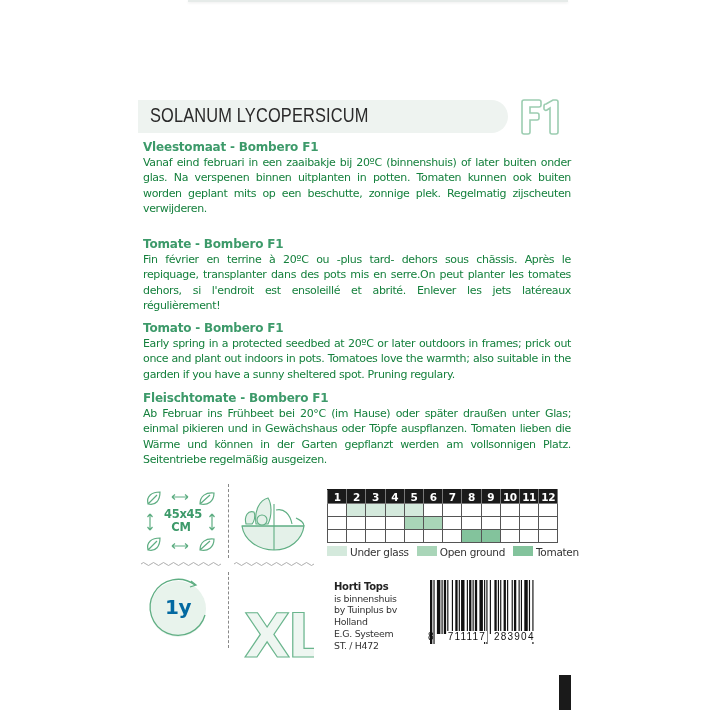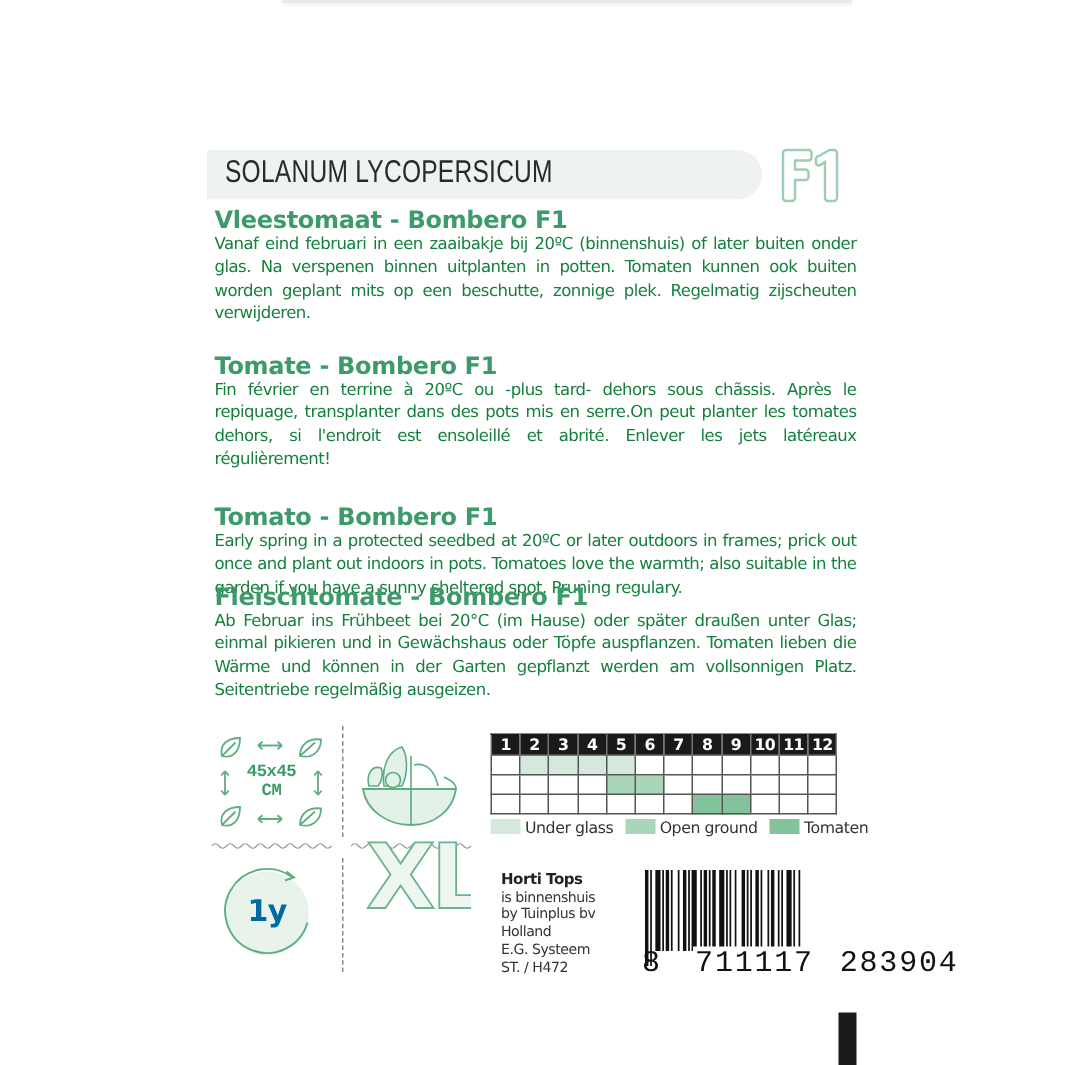--- a/index.html
+++ b/index.html
@@ -19,46 +19,46 @@
     position: absolute; left: 150px; top: 103px;
     font-family: "Liberation Sans Narrow", "Liberation Sans", sans-serif;
     font-size: 21px; letter-spacing: 0.2px; color: #2a2a2a; font-weight: 400;
     transform: scaleX(0.78); transform-origin: left center; white-space: nowrap;
   }
   .f1-badge {
     position: absolute; left: 520px; top: 97px; width: 42px; height: 40px;
   }
   .section { position: absolute; left: 143px; width: 428px; }
   .sec-title {
-    color: #3d9a6a; font-weight: bold; font-size: 16px; line-height: 16px;
+    color: #3d9a6a; font-weight: bold; font-size: 12px; line-height: 16px;
     font-family: "DejaVu Sans", sans-serif; letter-spacing: -0.2px;
   }
   .sec-body {
     font-size: 11px; line-height: 15.4px; text-align: justify; color: #15803d;
     font-family: "DejaVu Sans", sans-serif; letter-spacing: -0.35px; word-spacing: 0px;
   }
-  .s-nl { top: 139px; } .s-fr { top: 236px; } .s-en { top: 320px; margin-top: 17px; } .s-de { top: 390px; }
+  .s-nl { top: 139px; } .s-fr { top: 236px; } .s-en { top: 320px; } .s-de { top: 390px; }
 
   .icon-box { position: absolute; }
-  .spacing-box { left: 142px; top: 490px; width: 78px; height: 65px; font-family: Liberation Mono, monospace; }
+  .spacing-box { left: 142px; top: 490px; width: 78px; height: 65px; }
   .spacing-text {
     position: absolute; left: 22px; top: 18px; width: 34px; text-align: center;
     color: #3d9a6a; font-weight: bold; font-size: 11.5px; line-height: 13px; letter-spacing: -0.3px;
   }
   .v-divider {
     position: absolute; left: 228px; width: 0; border-left: 1px dashed #888;
   }
   .wavy { position: absolute; height: 6px; }
   .bowl-box { left: 238px; top: 490px; width: 74px; height: 64px; }
   .cycle-box { left: 145px; top: 575px; width: 66px; height: 66px; }
   .cycle-text {
     position: absolute; left: 0; top: 20px; width: 66px; text-align: center;
     color: #0369a1; font-weight: bold; font-size: 20px; letter-spacing: -0.5px;
   }
-  .xl-box { left: 244px; top: 551px; width: 70px; height: 60px; }
+  .xl-box { left: 244px; top: 603px; width: 70px; height: 60px; }
 
   .calendar { position: absolute; left: 327px; top: 489px; border-collapse: collapse; }
   .calendar td, .calendar th {
     width: 18.2px; height: 12px; padding: 0; border: 1px solid #555; text-align: center;
   }
   .calendar th {
     background: #1a1a1a; color: #fff; font-size: 10.5px; font-weight: bold; height: 13px;
     border-color: #777; border-top-color:#1a1a1a; letter-spacing: -0.5px;
   }
   .calendar td.ug { background: #d4e9dc; }
@@ -67,22 +67,22 @@
 
   .legend { position: absolute; left: 327px; top: 546px; display: flex; align-items: center; font-size: 10.5px; color: #333; letter-spacing: -0.3px; }
   .legend .sw { width: 20px; height: 10px; display: inline-block; margin-right: 3px; }
   .legend .item { display: flex; align-items: flex-start; margin-right: 8px; }
 
   .distributor { position: absolute; left: 334px; top: 581px; font-size: 9.4px; line-height: 11.7px; color: #333; letter-spacing: -0.3px; }
   .distributor .brand { font-weight: bold; font-size: 10px; color: #222; }
 
   .barcode { position: absolute; left: 424px; top: 578px; width: 150px; height: 70px; }
   .barcode-digits {
-    position: absolute; left: 428px; top: 631px; font-family: Liberation Mono, monospace;
-    font-size: 20px; letter-spacing: 1.2px; color: #111; background: transparent; white-space: nowrap;
+    position: absolute; left: 428px; top: 631px; font-family: Liberation Sans, sans-serif;
+    font-size: 10px; letter-spacing: 1.2px; color: #111; background: transparent; white-space: nowrap;
   }
   .black-tab { position: absolute; left: 559px; top: 675px; width: 12px; height: 35px; background: #1a1a1a; }
 </style>
 </head>
 <body>
 
 <div class="top-edge"></div>
 
 <div class="latin-band"></div>
 <div class="latin-name">SOLANUM LYCOPERSICUM</div>

